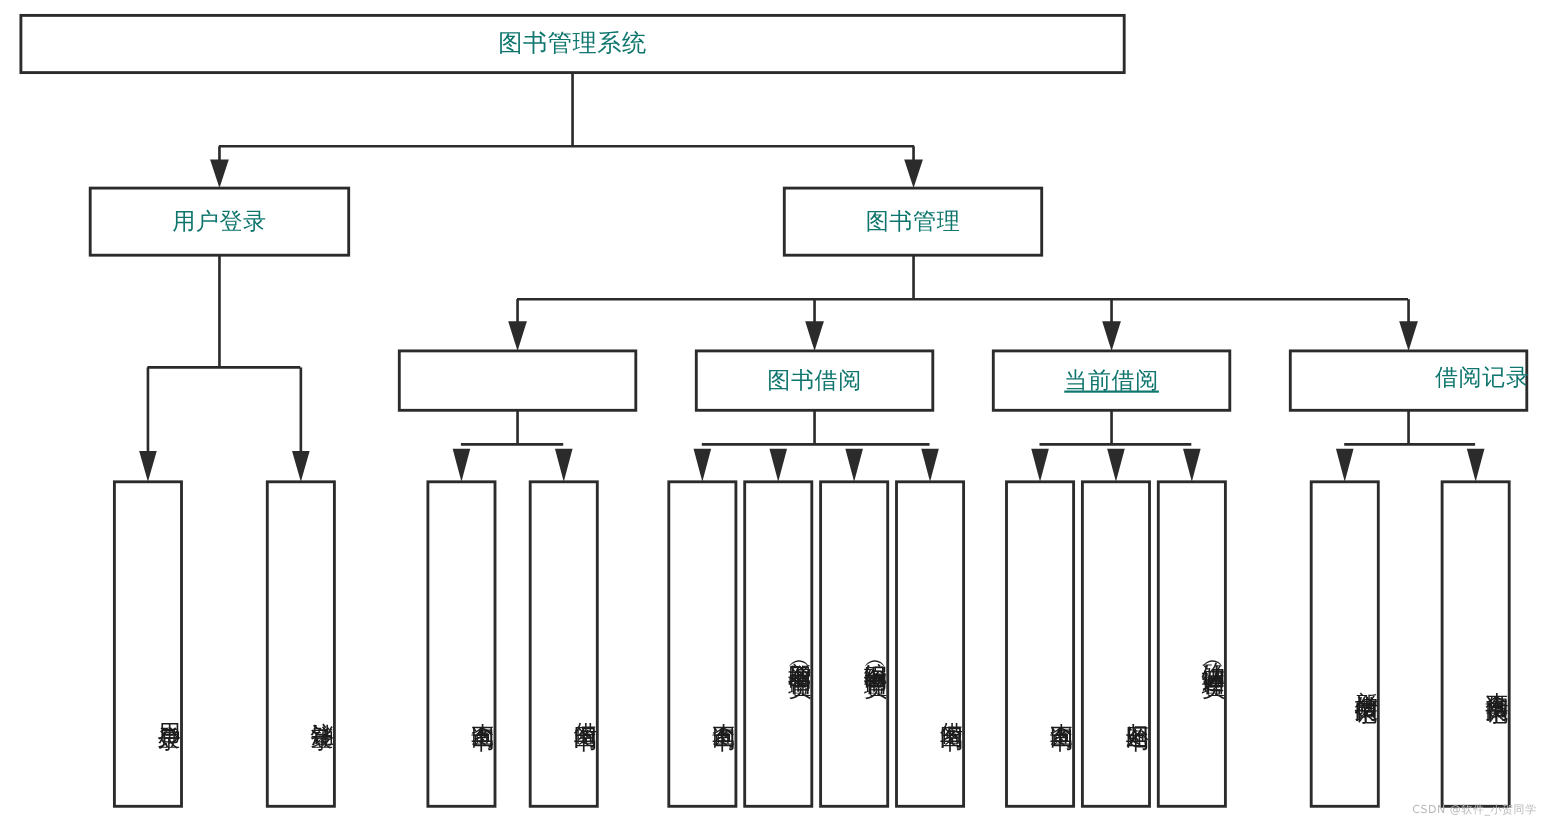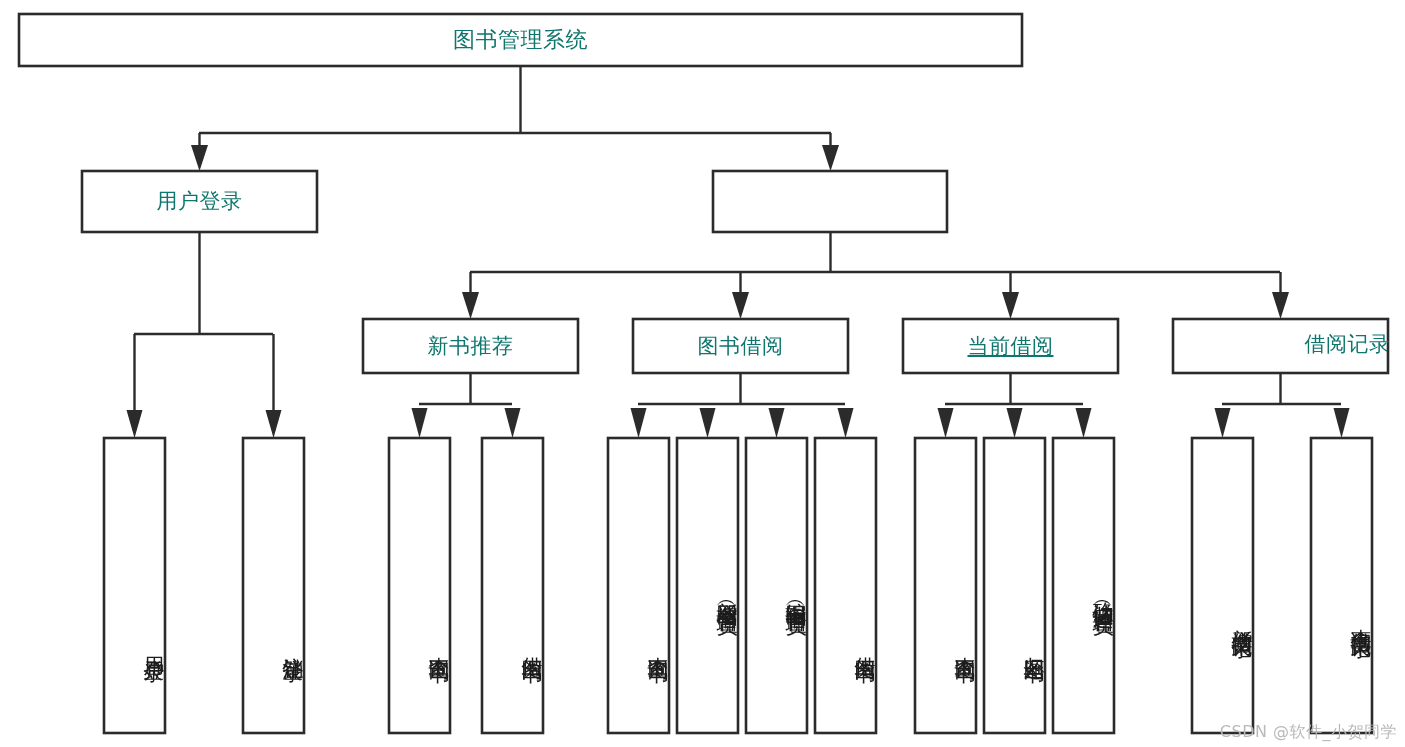--- a/index.html
+++ b/index.html
@@ -73,21 +73,21 @@
     font-size: 21px;
     letter-spacing: 2px;
     line-height: 1.05;
     white-space: nowrap;
     pointer-events: none;
   }
   .watermark {
     position: absolute;
     right: 8px;
     bottom: 4px;
-    font-size: 16px;
+    font-size: 10px;
     color: #b9b9b9;
     letter-spacing: 0.5px;
     white-space: nowrap;
     pointer-events: none;
   }
 </style>
 </head>
 <body>
 
 <div id="diagram-root">
@@ -170,22 +170,22 @@
     <path class="connector" d="M 1280.5 373 L 1280.5 404"></path>
     <path class="connector" d="M 1222 404 L 1341 404"></path>
     <polygon class="arrow-head" points="1222.5,438 1214.5,408 1230.5,408"></polygon>
     <polygon class="arrow-head" points="1341.5,438 1333.5,408 1349.5,408"></polygon>
 
   </svg>
 
   <div class="node-label root-label" style="left:19px; top:14px; width:1003px; height:52px;">图书管理系统</div>
 
   <div class="node-label" style="left:82px; top:171px; width:235px; height:61px;">用户登录</div>
-
-  <div class="node-label" style="left:363px; top:319px; width:215px; height:54px;">新书推荐</div>
+  <div class="node-label" style="left:713px; top:171px; width:234px; height:61px;">图书管理</div>
+
   <div class="node-label" style="left:633px; top:319px; width:215px; height:54px;border-radius:18px;">图书借阅</div>
   <div class="node-label" style="left:903px; top:319px; width:215px; height:54px;text-decoration:underline;">当前借阅</div>
   <div class="node-label" style="left:1218px; top:319px; width:259px; height:54px;font-family:Liberation Mono, monospace;">借阅记录</div>
 
   <div class="leaf-label" style="left:104px; top:438px; width:61px; height:295px; padding-top:58px;">用户登录</div>
   <div class="leaf-label" style="left:243px; top:438px; width:61px; height:295px; padding-top:58px;">注销登录</div>
 
   <div class="leaf-label" style="left:389px; top:438px; width:61px; height:295px; padding-top:58px;">查询图书</div>
   <div class="leaf-label" style="left:482px; top:438px; width:61px; height:295px; padding-top:58px;">借阅图书</div>
 

